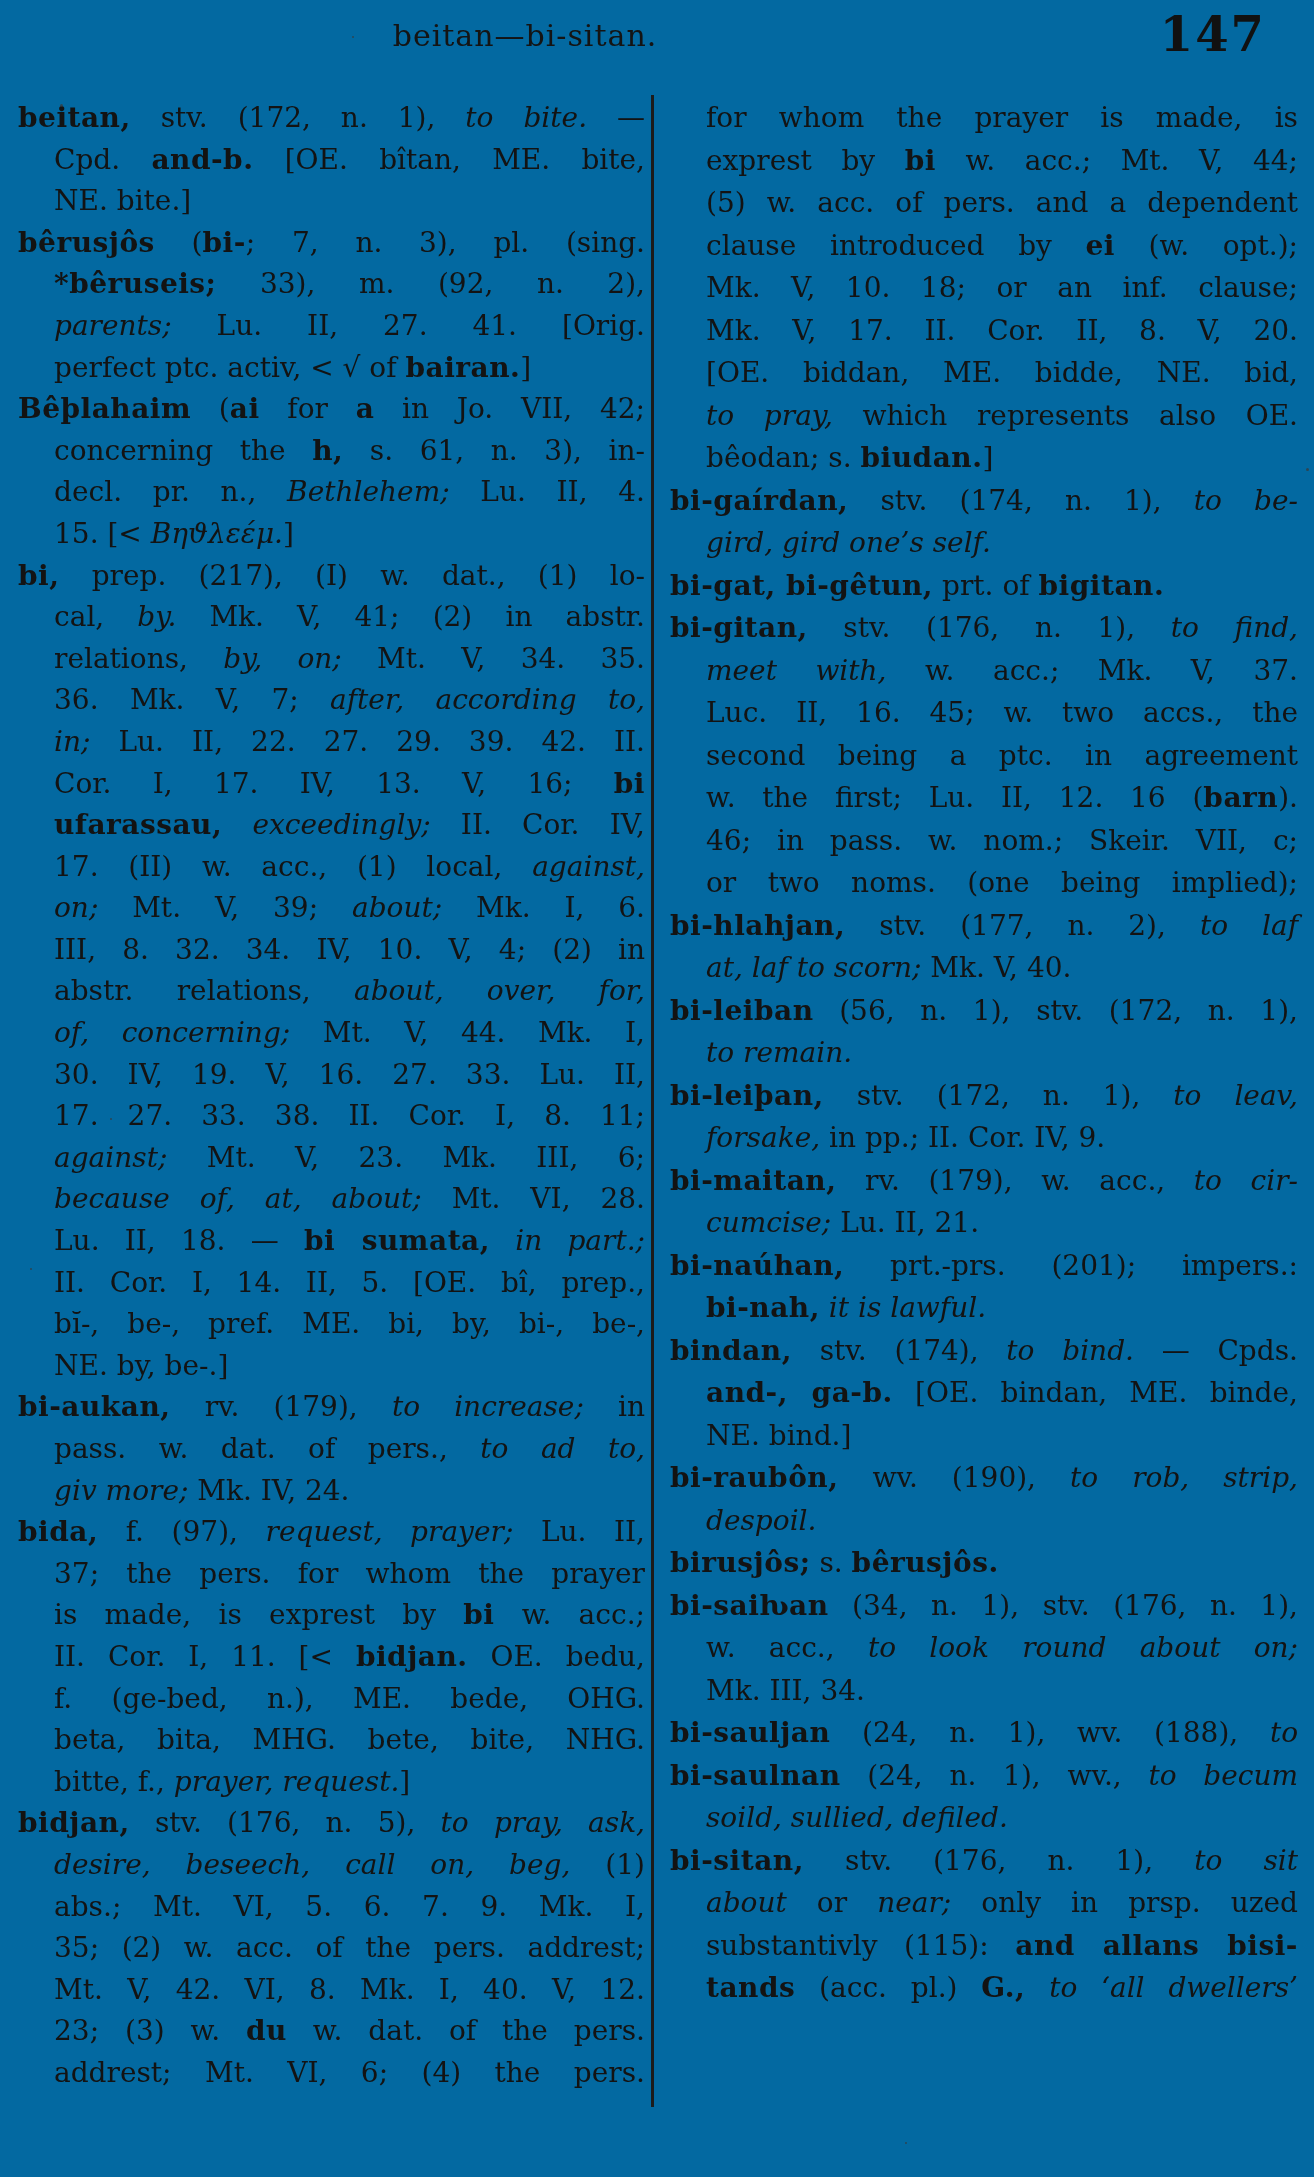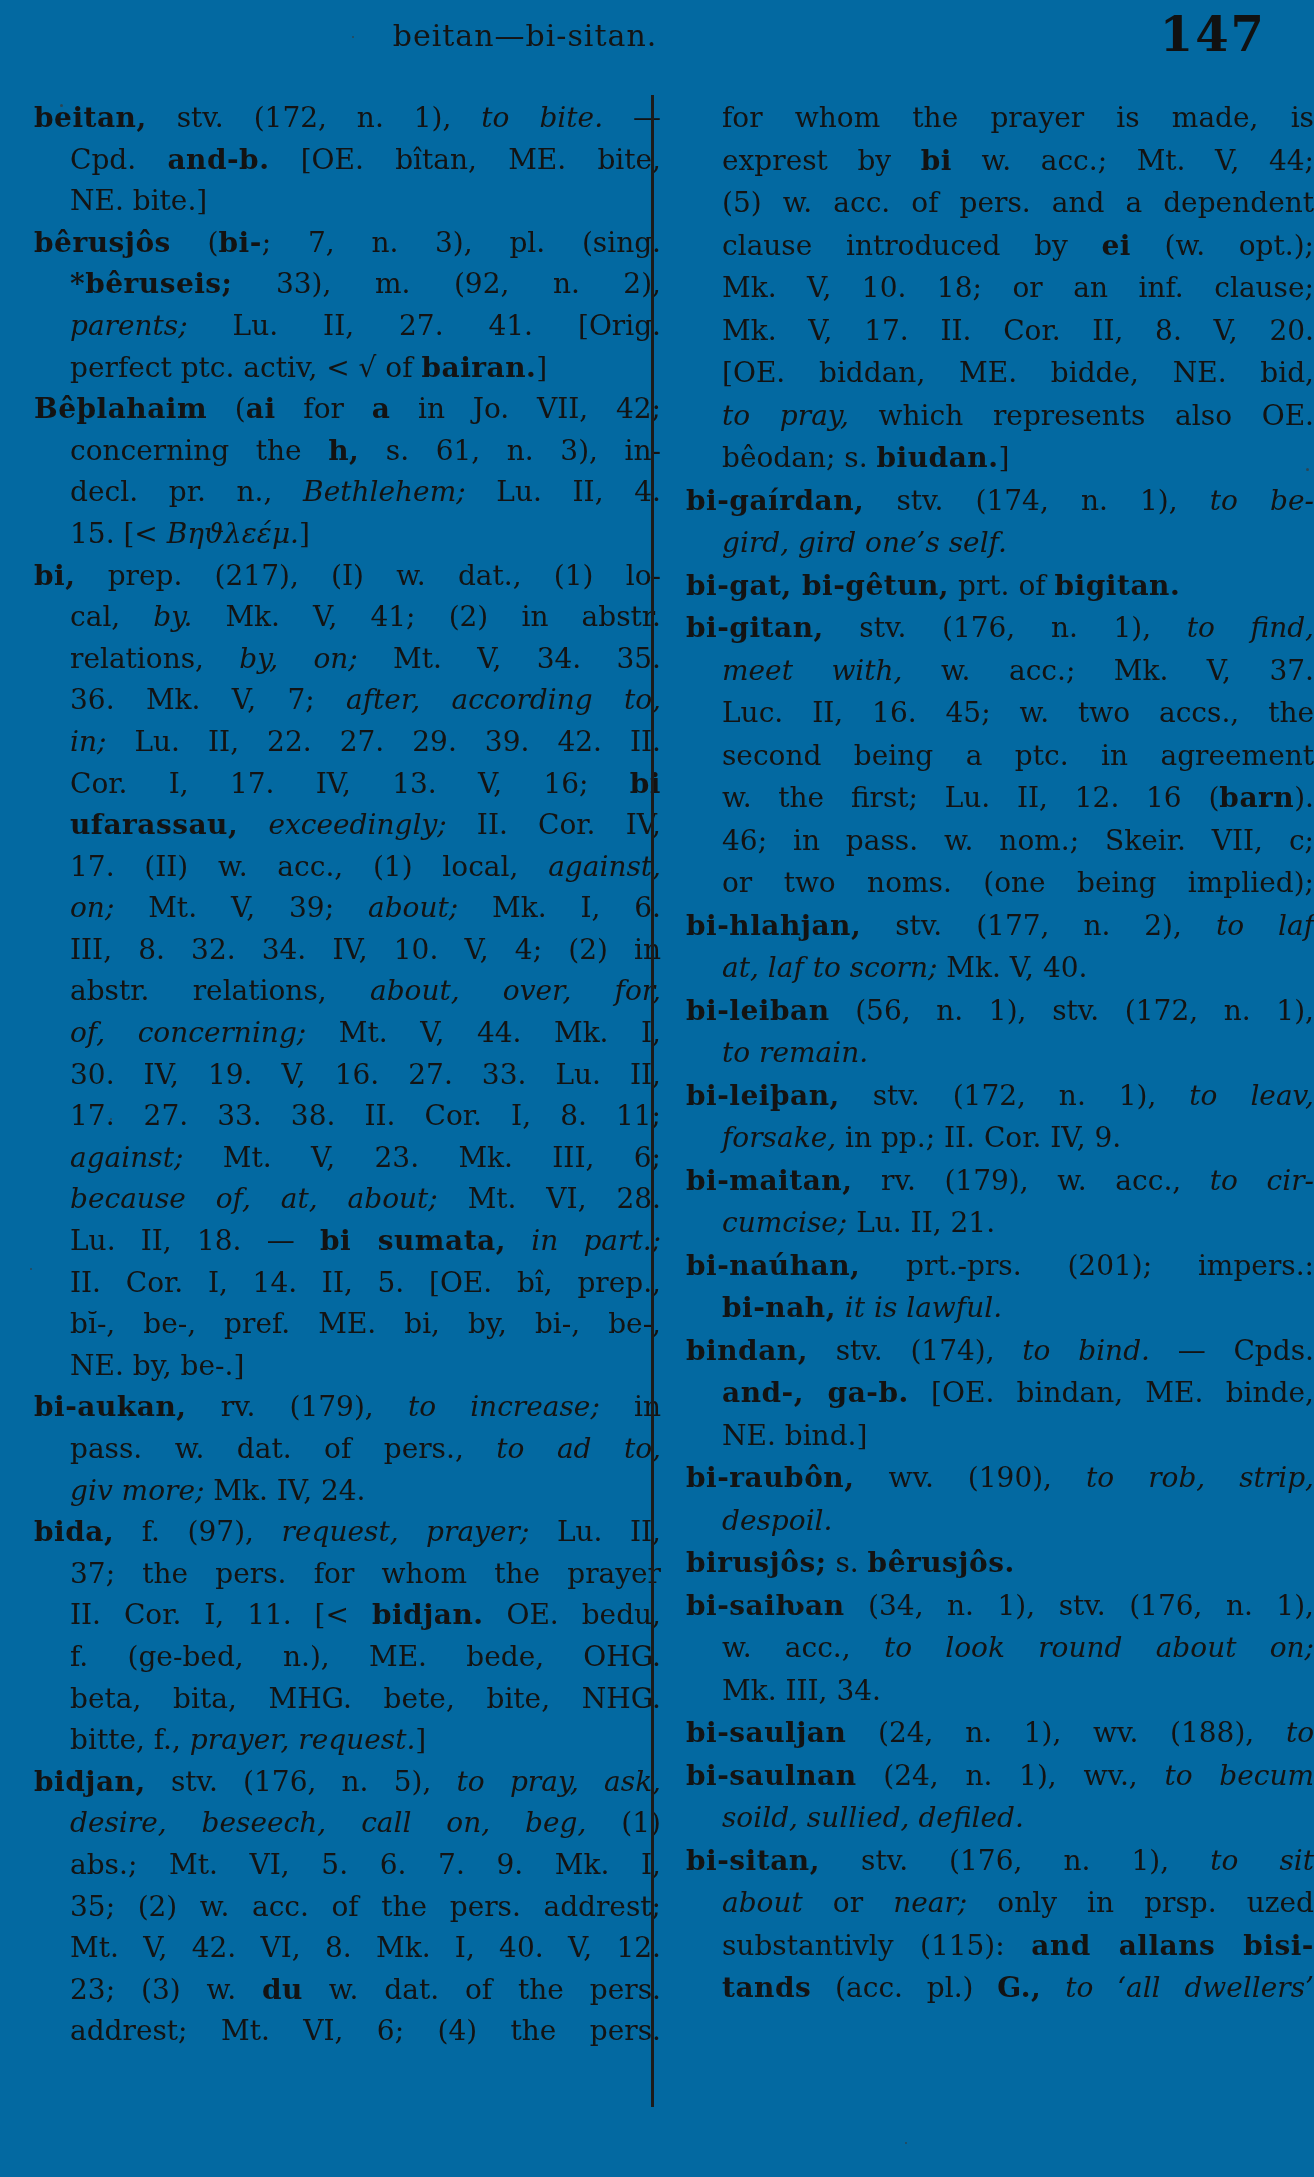--- a/index.html
+++ b/index.html
@@ -20,21 +20,20 @@
   }
   .page-number{
     position:absolute;top:6px;right:48px;
     font-size:48px;font-weight:bold;letter-spacing:2px;
     color:#111;
   }
   .col{
     position:absolute;top:97px;
     font-size:28px;
     text-rendering:optimizeLegibility;
-    margin-left:16px;
   }
   .col-left{left:18px;width:627px;line-height:41.6px;}
   .col-right{left:670px;width:628px;line-height:42.5px;}
   .line{min-height:1em;}
   .line.ind{padding-left:36px;}
   .line.just{text-align:justify;text-align-last:justify;text-justify:inter-word;}
   .line b{font-weight:bold;letter-spacing:.5px;}
   .line i{font-style:italic;}
   .divider{
     position:absolute;left:651px;top:95px;
@@ -89,20 +88,21 @@
       <div class="line ind just"><i>because of, at, about;</i><span> Mt. VI, 28.</span></div>
       <div class="line ind just"><span>Lu. II, 18. — </span><b>bi sumata,</b><span> </span><i>in part.;</i></div>
       <div class="line ind just"><span>II. Cor. I, 14. II, 5. [OE. bî, prep.,</span></div>
       <div class="line ind just"><span>bĭ-, be-, pref. ME. bi, by, bi-, be-,</span></div>
       <div class="line ind"><span>NE. by, be-.]</span></div>
       <div class="line just"><b>bi-aukan,</b><span> rv. (179), </span><i>to increase;</i><span> in</span></div>
       <div class="line ind just"><span>pass. w. dat. of pers., </span><i>to ad to,</i></div>
       <div class="line ind"><i>giv more;</i><span> Mk. IV, 24.</span></div>
       <div class="line just"><b>bida,</b><span> f. (97), </span><i>request, prayer;</i><span> Lu. II,</span></div>
       <div class="line ind just"><span>37; the pers. for whom the prayer</span></div>
+      <div class="line ind just"><span>is made, is exprest by </span><b>bi</b><span> w. acc.;</span></div>
       <div class="line ind just"><span>II. Cor. I, 11. [&lt; </span><b>bidjan.</b><span> OE. bedu,</span></div>
       <div class="line ind just"><span>f. (ge-bed, n.), ME. bede, OHG.</span></div>
       <div class="line ind just"><span>beta, bita, MHG. bete, bite, NHG.</span></div>
       <div class="line ind"><span>bitte, f., </span><i>prayer, request.</i><span>]</span></div>
       <div class="line just"><b>bidjan,</b><span> stv. (176, n. 5), </span><i>to pray, ask,</i></div>
       <div class="line ind just"><i>desire, beseech, call on, beg,</i><span> (1)</span></div>
       <div class="line ind just"><span>abs.; Mt. VI, 5. 6. 7. 9. Mk. I,</span></div>
       <div class="line ind just"><span>35; (2) w. acc. of the pers. addrest;</span></div>
       <div class="line ind just"><span>Mt. V, 42. VI, 8. Mk. I, 40. V, 12.</span></div>
       <div class="line ind just"><span>23; (3) w. </span><b>du</b><span> w. dat. of the pers.</span></div>

